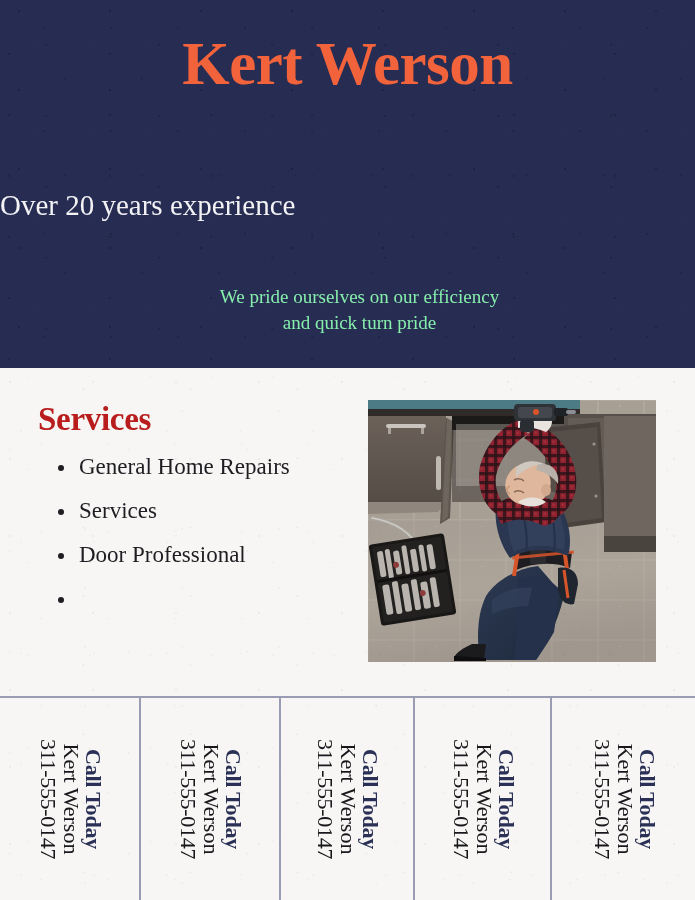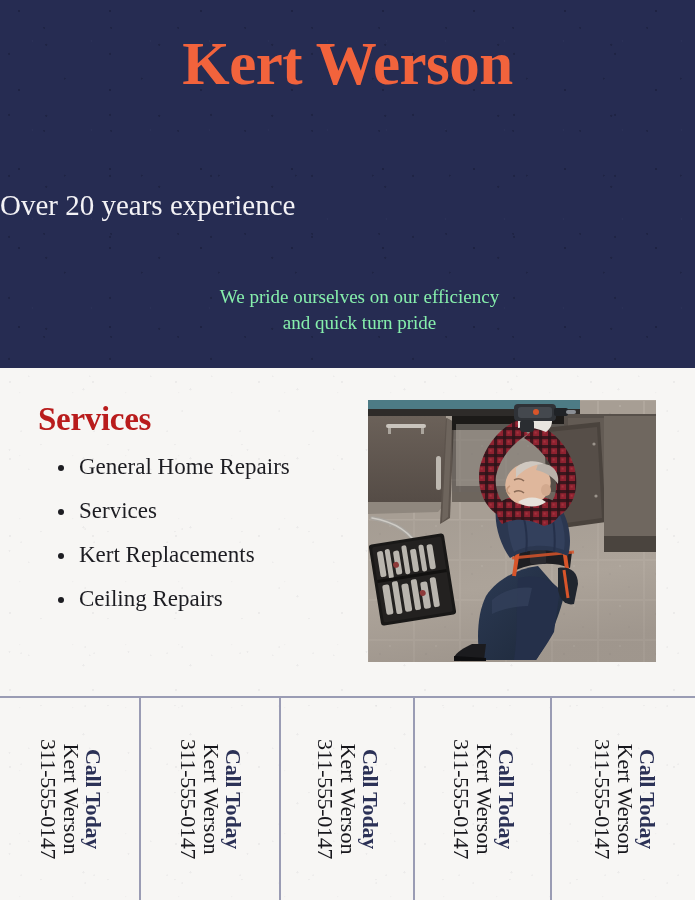--- a/index.html
+++ b/index.html
@@ -235,22 +235,22 @@
       <span>and quick turn pride</span>
     </div>
   </div>
 
   <div class="paper-texture" style="top:368px;height:532px;"></div>
 
   <div class="services-heading">Services</div>
   <ul class="services-list">
     <li><span class="bullet"></span><span>General Home Repairs</span></li>
     <li><span class="bullet"></span><span>Services</span></li>
-    <li><span class="bullet"></span><span>Kert Replacements</span></li>
-    <li><span class="bullet"></span><span>Ceiling Repairs</span></li>
+    <li><span class="bullet"></span><span>Door Professional</span></li>
+    <li><span class="bullet"></span></li>
   </ul>
 
   <div class="photo">
     <svg width="288" height="262" viewBox="0 0 288 262" xmlns="http://www.w3.org/2000/svg" role="img">
       <defs>
         <linearGradient id="floorG" x1="0" y1="0" x2="0.3" y2="1">
           <stop offset="0%" stop-color="#a39b92"></stop>
           <stop offset="55%" stop-color="#b3aaa0"></stop>
           <stop offset="100%" stop-color="#968d85"></stop>
         </linearGradient>

